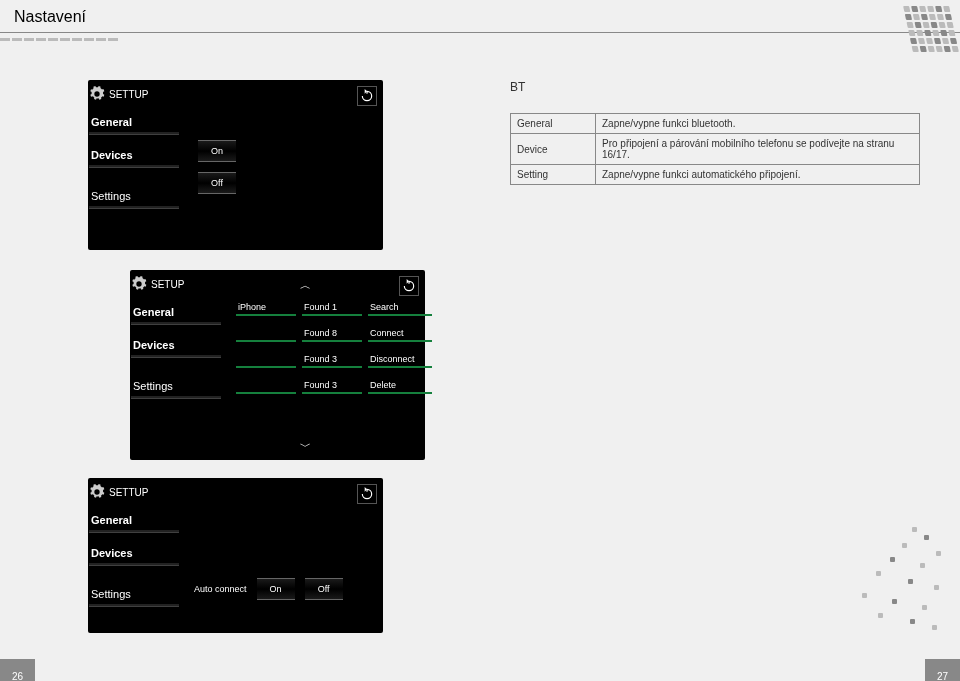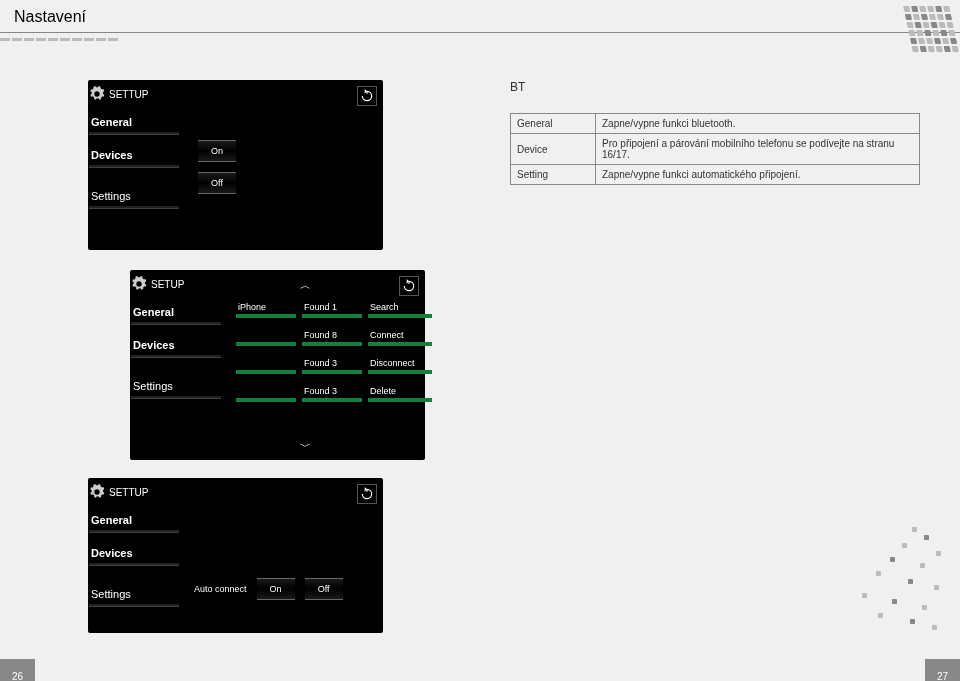--- a/index.html
+++ b/index.html
@@ -25,21 +25,21 @@
   .side-hdr { display: flex; align-items: center; gap: 4px; font-size: 10px; }
   .side-hdr .gear { width:16px;height:16px;display:inline-flex;align-items:center;justify-content:center; }
   .side-item { font-size: 11px; font-weight: 700; padding: 4px 2px; border-bottom: 2px solid #222; margin-top: 10px; }
   .side-item.sm { font-weight:400; margin-top: 18px; }
   .glow { background: linear-gradient(to bottom, rgba(255,255,255,0.05), rgba(255,255,255,0.25), rgba(255,255,255,0.05)); height:1px; }
   .pane-right-icons { position:absolute; right:6px; top:6px; display:flex; gap:6px; }
   .sq-border { width:20px; height:20px; border:1px solid #555; display:flex; align-items:center; justify-content:center; }
   .content1 { position:absolute; left:110px; top:60px; }
   .pill { width:38px; height:22px; font-size:9px; color:#fff; display:flex; align-items:center; justify-content:center; border-top:1px solid #666; border-bottom:1px solid #666; margin-bottom:10px; background: linear-gradient(to bottom, #1a1a1a,#000,#1a1a1a); }
   .content2 { position:absolute; left:106px; top:30px; display:grid; grid-template-columns: 60px 60px 64px; row-gap:10px; column-gap:6px; font-size:9px; }
-  .cell { padding:2px 2px; border-bottom:4px solid #15803d; }
+  .cell { padding:2px 2px; border-bottom:2px solid #15803d; }
   .arrow-up, .arrow-down { position:absolute; left:170px; font-size:11px; color:#fff; }
   .arrow-up { top:8px; }
   .arrow-down { bottom:6px; }
   .content3 { position:absolute; left:106px; top:100px; display:flex; align-items:center; gap:10px; font-size:9px; }
   .content3 .pill { margin-bottom:0; }
   .p2 .pane-right-icons, .p3 .pane-right-icons { top:6px; right:6px; }
   
   .bt-sec { position: absolute; top: 80px; left: 510px; width: 410px; }
   .bt-hdr { font-size: 12px; margin-bottom: 19px; font-weight: 400; color:#333; }
   .bt-table { border-collapse: collapse; width: 100%; }

